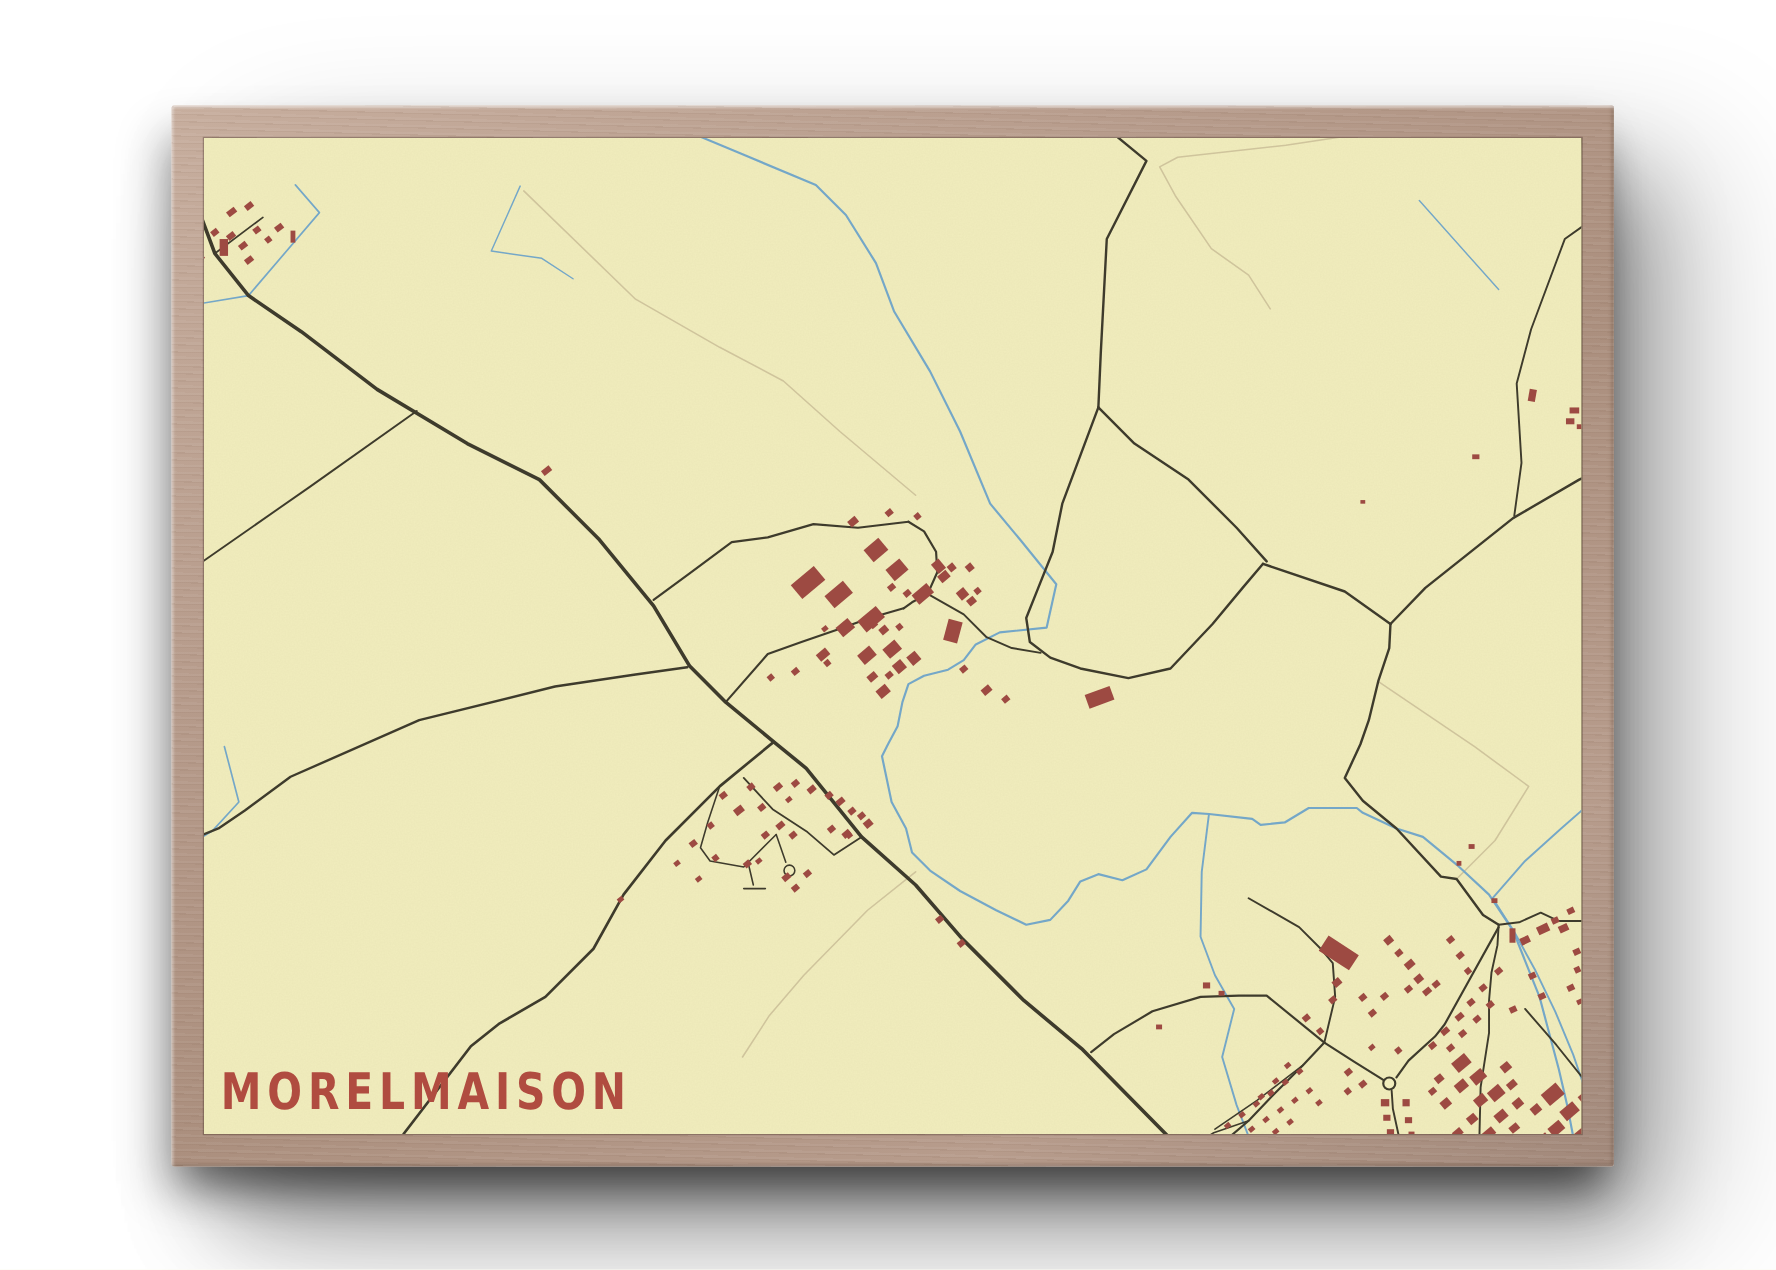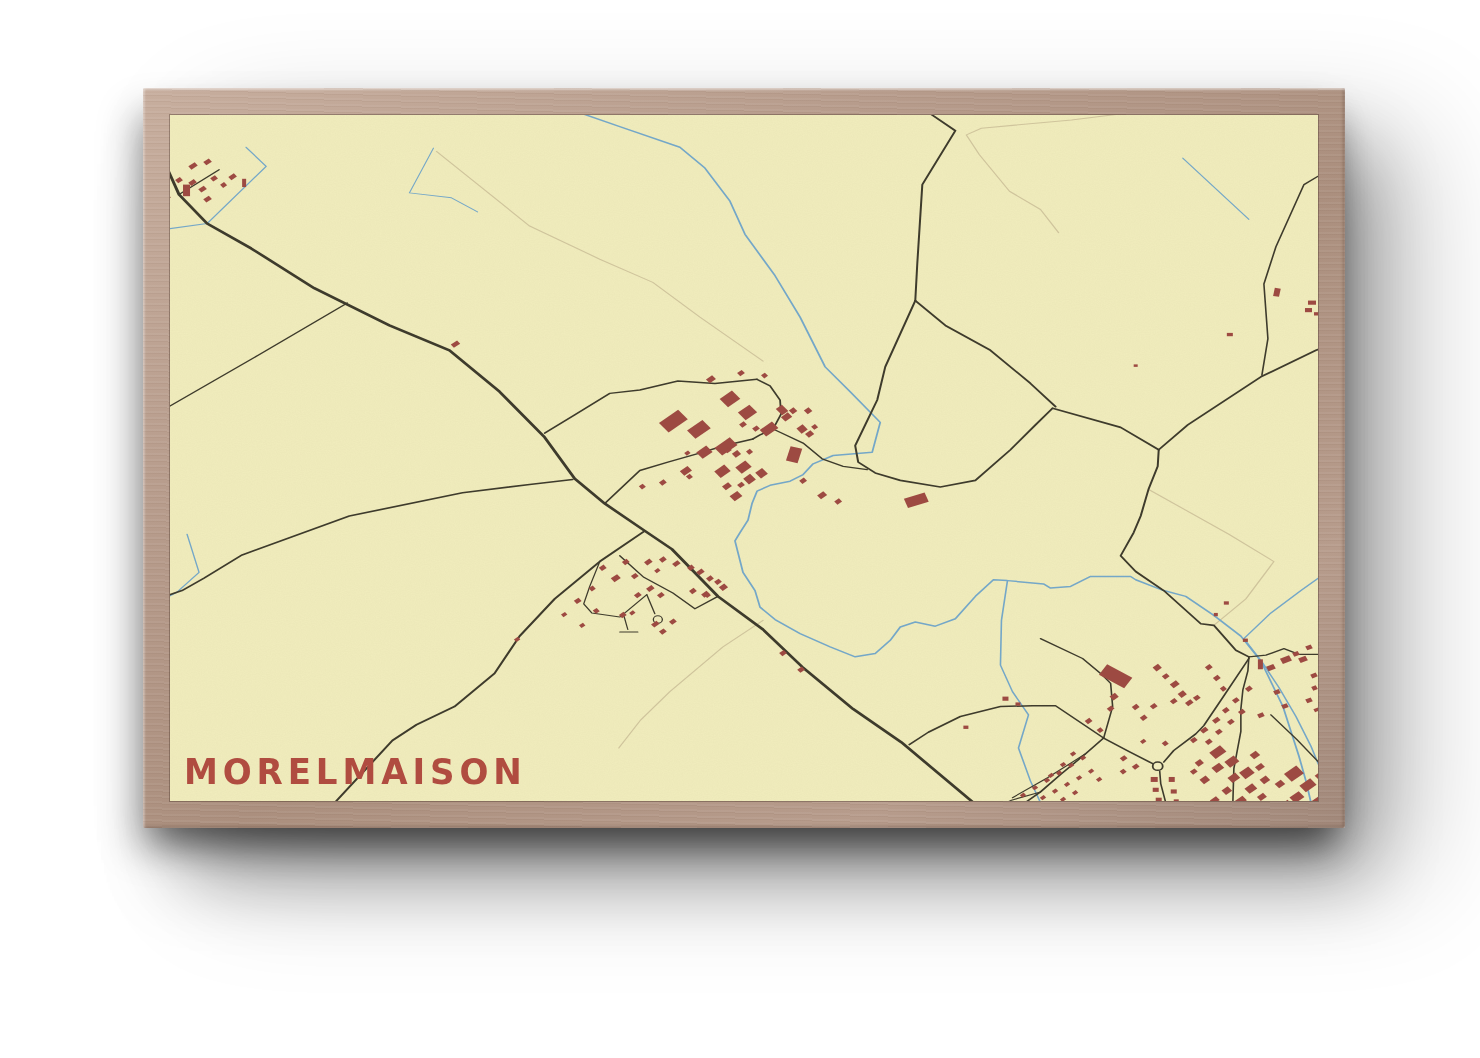--- a/index.html
+++ b/index.html
@@ -1,19 +1,19 @@
 <!DOCTYPE html>
 <html style="--paper: #f1edbd;"><head>
 <meta charset="utf-8">
 <style>
   html,body{margin:0;padding:0;width:1480px;height:1058px;background:#ffffff;overflow:hidden;
             font-family:"DejaVu Sans","Liberation Sans",sans-serif;}
   .wall{position:relative;width:1480px;height:1058px;background:#ffffff;}
   .frame{
-    position:absolute;left:143px;top:88px;width:1202px;height:740px;box-sizing:border-box;
+    position:absolute;left:143px;top:88px;width:1202px;height:884px;box-sizing:border-box;
     background:linear-gradient(150deg,#c7ae9e 0%,#b79c8c 30%,#ab8f7e 55%,#b79c8c 80%,#a1887a 100%);
     border-radius:2px;
     box-shadow:
       inset 0 2px 2px rgba(255,255,255,.45),
       inset 2px 0 2px rgba(255,255,255,.28),
       inset -2px -2px 3px rgba(80,55,40,.35),
       0 24px 32px -12px rgba(0,0,0,.45),
       26px 55px 70px -8px rgba(0,0,0,.33),
       70px 45px 120px rgba(0,0,0,.22),
       -10px 22px 38px rgba(0,0,0,.22);

